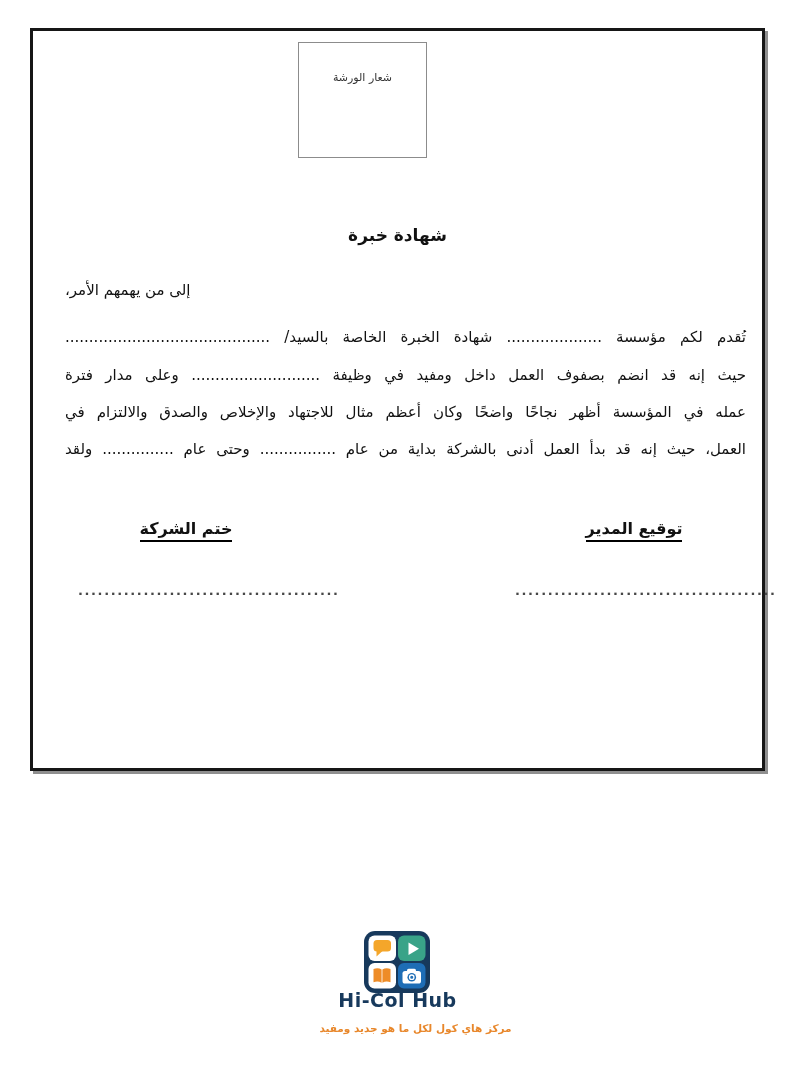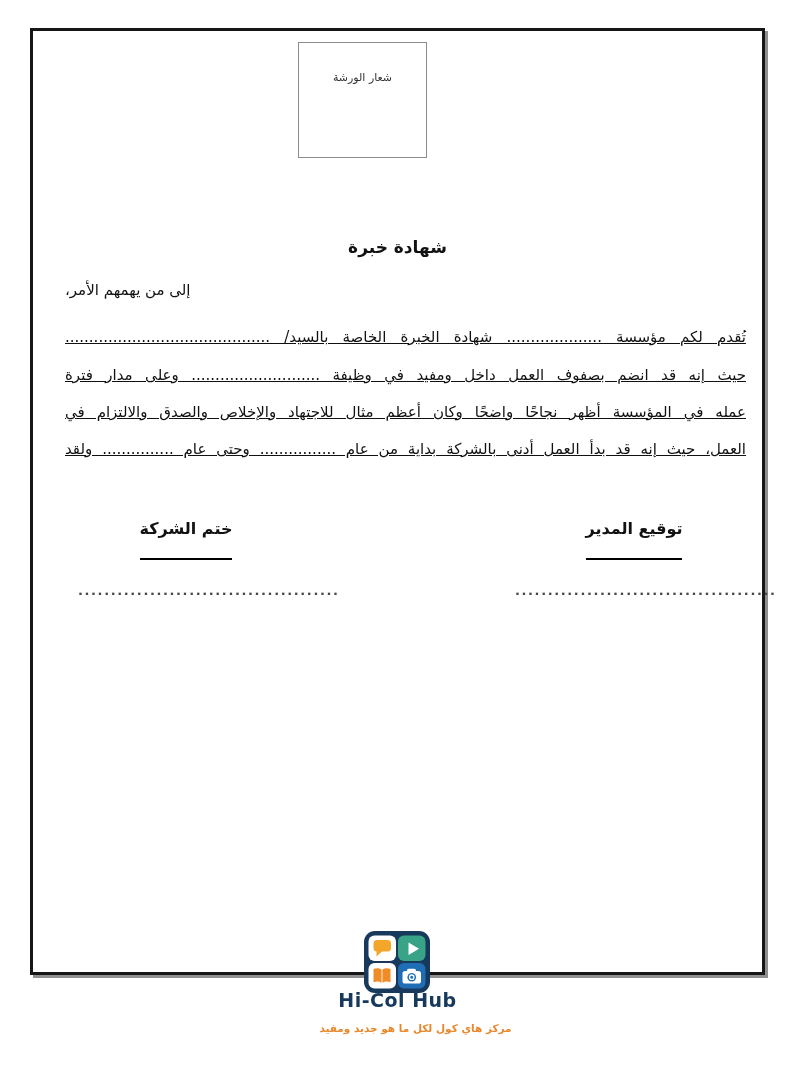--- a/index.html
+++ b/index.html
@@ -1,52 +1,52 @@
 <!DOCTYPE html>
 <html lang="ar" style="--navy: #17395C; --teal: #39A388; --blue: #1E6DB5; --orange: #F4A62A; --book-orange: #EE8C27; --tagline-orange: #E8872B;"><head>
 <meta charset="utf-8">
 <style>
   html,body{margin:0;padding:0;background:#ffffff;}
   .canvas{
     position:relative;width:800px;height:1067px;background:#ffffff;overflow:hidden;
     font-family:"DejaVu Sans",sans-serif;color:#111;
   }
   .page{
-    position:absolute;left:30px;top:28px;width:735px;height:947px;
+    position:absolute;left:30px;top:28px;width:735px;height:743px;
     background:#fff;border:3px solid #161616;box-sizing:border-box;
     box-shadow:3px 3px 0 #8f8f8f;
   }
   
   .logo-box{
     position:absolute;left:265px;top:11px;width:129px;height:116px;
     border:1px solid #8c8c8c;box-sizing:border-box;text-align:center;
   }
   .logo-box span{
     display:inline-block;margin-top:28px;font-size:11px;color:#333;direction:rtl;
   }
   .title{
-    position:absolute;left:0;right:0;top:194px;margin:12px;text-align:center;
+    position:absolute;left:0;right:0;top:194px;margin:0;text-align:center;
     font-size:17px;font-weight:bold;direction:rtl;
   }
   .line{
     position:absolute;left:32px;right:16px;direction:rtl;font-size:15px;line-height:23px;
   }
   .salutation{top:248px;text-align:left;}
-  .just{text-align:justify;text-align-last:justify;text-decoration:underline;}
+  .just{text-align:justify;text-align-last:justify;}
   .bl-0{top:295px;}
   .bl-1{top:333px;}
   .bl-2{top:370px;}
   .bl-3{top:407px;}
   .bl-4{top:444px;text-align:right;text-align-last:right;}
   
   .sig{
     position:absolute;top:488px;width:200px;text-align:center;direction:rtl;
     font-size:16px;font-weight:bold;
   }
-  .sig .u{display:inline-block;border-bottom:2px solid #000;padding-bottom:20px;}
+  .sig .u{display:inline-block;border-bottom:2px solid #000;padding-bottom:2px;}
   .sig-manager{left:501px;}
   .sig-stamp{left:53px;}
   .dots{
     position:absolute;top:552px;font-size:13px;letter-spacing:1.6px;color:#474747;
     white-space:nowrap;font-weight:bold;
   }
   .dots-manager{left:482px;}
   .dots-stamp{left:45px;}
   
   .brand-icon{position:absolute;left:331px;top:900px;width:66px;height:62px;}

